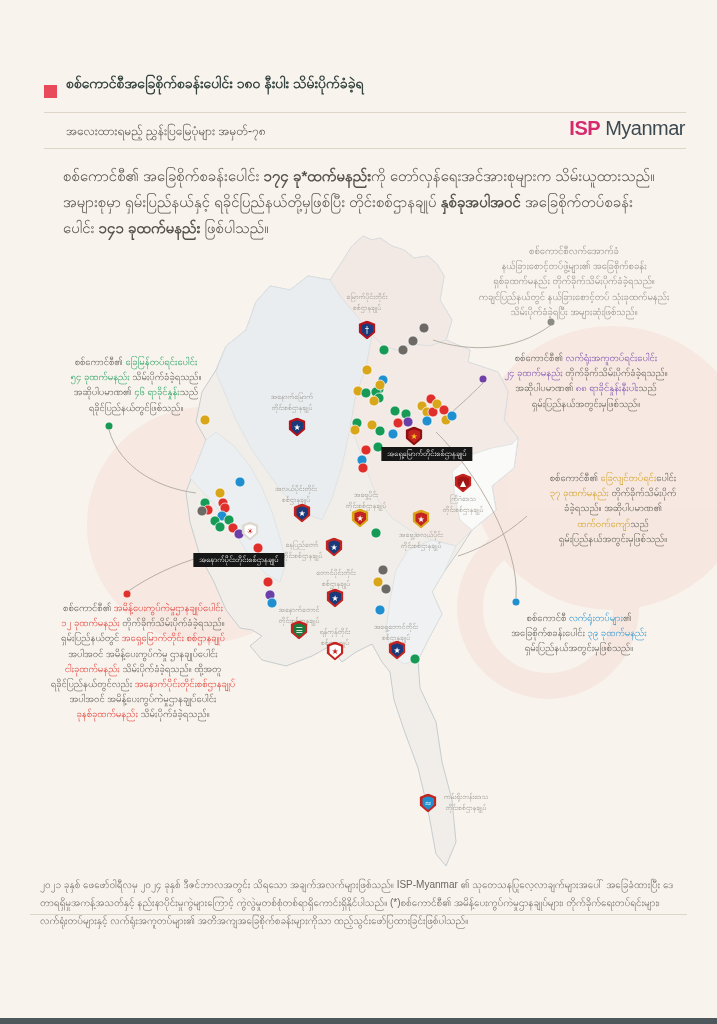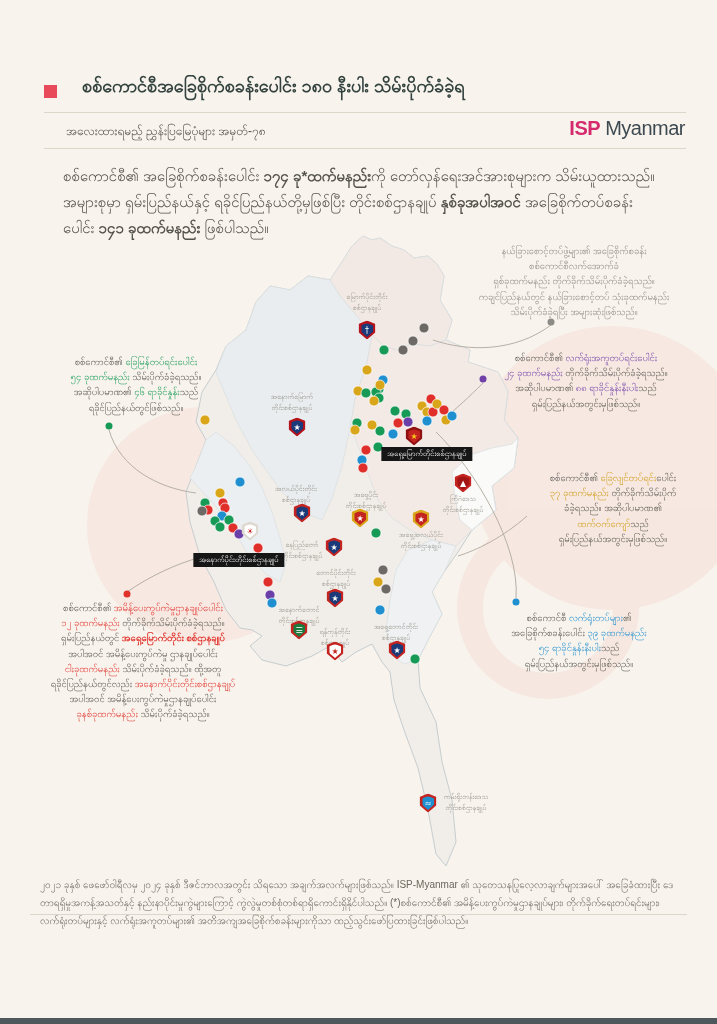--- a/index.html
+++ b/index.html
@@ -1,20 +1,20 @@
 <!DOCTYPE html>
 <html><head>
 <meta charset="utf-8">
 <style>
   html,body{margin:0;padding:0;background:#e8e4dc;}
   .page{position:relative;width:717px;height:1024px;margin:0 auto;background:#f8f3ec;
         font-family:"Liberation Sans",sans-serif;overflow:hidden;}
   
   .hdr-square{position:absolute;left:44px;top:85px;width:13px;height:13px;background:#e84a5a;}
-  .hdr-title{position:absolute;left:82px;top:74px;width:600px;font-size:18px;font-weight:bold;color:#33423f;}
+  .hdr-title{position:absolute;left:66px;top:74px;width:600px;font-size:14px;font-weight:bold;color:#33423f;}
   .rule{position:absolute;left:44px;width:642px;height:1px;background:#dcd5c8;}
   .hdr-sub{position:absolute;left:66px;top:123px;font-size:12px;color:#4d4c45;}
   .hdr-logo{position:absolute;right:32px;top:117px;font-size:20px;letter-spacing:-.5px;}
   .logo-isp{color:#d62a6e;font-weight:bold;}
   .logo-mm{color:#3e4a52;}
   .intro{position:absolute;left:63px;top:163px;width:600px;font-size:15px;line-height:1.72;color:#53524c;}
   .intro b{font-weight:bold;}
   
   .map-svg{position:absolute;left:0;top:0;width:717px;height:1024px;}
   
@@ -284,22 +284,22 @@
         </div>
       </div>
       <div class="badge" style="left: 428px; top: 803px;">
         <div class="badge-outer" style="background: rgb(196, 36, 32);">
           <div class="badge-inner" style="background: rgb(31, 143, 208);">
             <span class="badge-emblem" style="color: rgb(255, 255, 255);">≈</span>
           </div>
         </div>
       </div>
       <div class="annotation" style="left: 448px; top: 243px; width: 252px; color: rgb(141, 139, 133);">
+        <div class="ann-line"><span>စစ်ကောင်စီလက်အောက်ခံ</span></div>
         <div class="ann-line"><span>နယ်ခြားစောင့်တပ်ဖွဲ့များ၏ အခြေစိုက်စခန်း</span></div>
-        <div class="ann-line"><span>စစ်ကောင်စီလက်အောက်ခံ</span></div>
         <div class="ann-line"><span>ရှစ်ခုထက်မနည်း တိုက်ခိုက်သိမ်းပိုက်ခံခဲ့ရသည်။</span></div>
         <div class="ann-line"><span>ကချင်ပြည်နယ်တွင် နယ်ခြားစောင့်တပ် သုံးခုထက်မနည်း</span></div>
         <div class="ann-line"><span>သိမ်းပိုက်ခံခဲ့ရပြီး အများဆုံးဖြစ်သည်။</span></div>
       </div>
       <div class="annotation" style="left: 480px; top: 350px; width: 212px; color: rgb(85, 84, 78);">
         <div class="ann-line"><span>စစ်ကောင်စီ၏ </span><span style="color: rgb(112, 64, 168);">လက်ရုံးအကူတပ်ရင်းပေါင်း</span></div>
         <div class="ann-line"><span style="color: rgb(112, 64, 168);">၂၄ ခုထက်မနည်း</span><span> တိုက်ခိုက်သိမ်းပိုက်ခံခဲ့ရသည်။</span></div>
         <div class="ann-line"><span>အဆိုပါပမာဏ၏ </span><span style="color: rgb(112, 64, 168);">၈၈ ရာခိုင်နှုန်းနီးပါး</span><span>သည်</span></div>
         <div class="ann-line"><span>ရှမ်းပြည်နယ်အတွင်းမှဖြစ်သည်။</span></div>
       </div>
@@ -312,27 +312,26 @@
       <div class="annotation" style="left: 520px; top: 470px; width: 186px; color: rgb(85, 84, 78);">
         <div class="ann-line"><span>စစ်ကောင်စီ၏ </span><span style="color: rgb(207, 154, 18);">ခြေလျင်တပ်ရင်း</span><span>ပေါင်း</span></div>
         <div class="ann-line"><span style="color: rgb(207, 154, 18);">၃၇ ခုထက်မနည်း</span><span> တိုက်ခိုက်သိမ်းပိုက်</span></div>
         <div class="ann-line"><span>ခံခဲ့ရသည်။ အဆိုပါပမာဏ၏</span></div>
         <div class="ann-line"><span style="color: rgb(207, 154, 18);">ထက်ဝက်ကျော်</span><span>သည်</span></div>
         <div class="ann-line"><span>ရှမ်းပြည်နယ်အတွင်းမှဖြစ်သည်။</span></div>
       </div>
       <div class="annotation" style="left: 474px; top: 610px; width: 210px; color: rgb(85, 84, 78);">
         <div class="ann-line"><span>စစ်ကောင်စီ </span><span style="color: rgb(31, 143, 208);">လက်ရုံးတပ်များ</span><span>၏</span></div>
         <div class="ann-line"><span>အခြေစိုက်စခန်းပေါင်း </span><span style="color: rgb(31, 143, 208); margin-top: 43px;">၃၉ ခုထက်မနည်း</span></div>
-        <div class="ann-line"><span style="color: rgb(31, 143, 208);">၅၄ ရာခိုင်နှုန်းနီးပါး</span><span>သည်</span></div>
         <div class="ann-line"><span>ရှမ်းပြည်နယ်အတွင်းမှဖြစ်သည်။</span></div>
       </div>
       <div class="annotation" style="left: 30px; top: 600px; width: 226px; color: rgb(85, 84, 78);">
         <div class="ann-line"><span>စစ်ကောင်စီ၏ </span><span style="color: rgb(224, 49, 43);">အမိန့်ပေးကွပ်ကဲမှုဌာနချုပ်ပေါင်း</span></div>
         <div class="ann-line"><span style="color: rgb(224, 49, 43);">၁၂ ခုထက်မနည်း</span><span> တိုက်ခိုက်သိမ်းပိုက်ခံခဲ့ရသည်။</span></div>
-        <div class="ann-line"><span>ရှမ်းပြည်နယ်တွင် </span><span style="color: rgb(224, 49, 43); font-weight: bold;">အရှေ့မြောက်တိုင်း စစ်ဌာနချုပ်</span></div>
+        <div class="ann-line"><span>ရှမ်းပြည်နယ်တွင် </span><span style="color: rgb(224, 49, 43);">အရှေ့မြောက်တိုင်း စစ်ဌာနချုပ်</span></div>
         <div class="ann-line"><span>အပါအဝင် အမိန့်ပေးကွပ်ကဲမှု ဌာနချုပ်ပေါင်း</span></div>
         <div class="ann-line"><span style="color: rgb(224, 49, 43);">ငါးခုထက်မနည်း</span><span> သိမ်းပိုက်ခံခဲ့ရသည်။ ထို့အတူ</span></div>
         <div class="ann-line"><span>ရခိုင်ပြည်နယ်တွင်လည်း </span><span style="color: rgb(224, 49, 43);">အနောက်ပိုင်းတိုင်းစစ်ဌာနချုပ်</span></div>
         <div class="ann-line"><span>အပါအဝင် အမိန့်ပေးကွပ်ကဲမှုဌာနချုပ်ပေါင်း</span></div>
         <div class="ann-line"><span style="color: rgb(224, 49, 43);">ခုနစ်ခုထက်မနည်း</span><span> သိမ်းပိုက်ခံခဲ့ရသည်။</span></div>
       </div>
     </div>
 
   <div class="rule" style="top:914px;left:30px;width:657px"></div>
   <div class="footer-text">၂၀၂၁ ခုနှစ် ဖေဖော်ဝါရီလမှ ၂၀၂၄ ခုနှစ် ဒီဇင်ဘာလအတွင်း သိရသော အချက်အလက်များဖြစ်သည်။ ISP-Myanmar ၏ သုတေသနပြုလေ့လာချက်များအပေါ် အခြေခံထားပြီး ဒေတာရရှိမှုအကန့်အသတ်နှင့် နည်းနာပိုင်းမှုကွဲများကြောင့် ကွဲလွဲမှုတစ်စုံတစ်ရာရှိကောင်းရှိနိုင်ပါသည်။ (*)စစ်ကောင်စီ၏ အမိန့်ပေးကွပ်ကဲမှုဌာနချုပ်များ၊ တိုက်ခိုက်ရေးတပ်ရင်းများ၊ လက်ရုံးတပ်များနှင့် လက်ရုံးအကူတပ်များ၏ အတိအကျအခြေစိုက်စခန်းများကိုသာ ထည့်သွင်းဖော်ပြထားခြင်းဖြစ်ပါသည်။</div>

